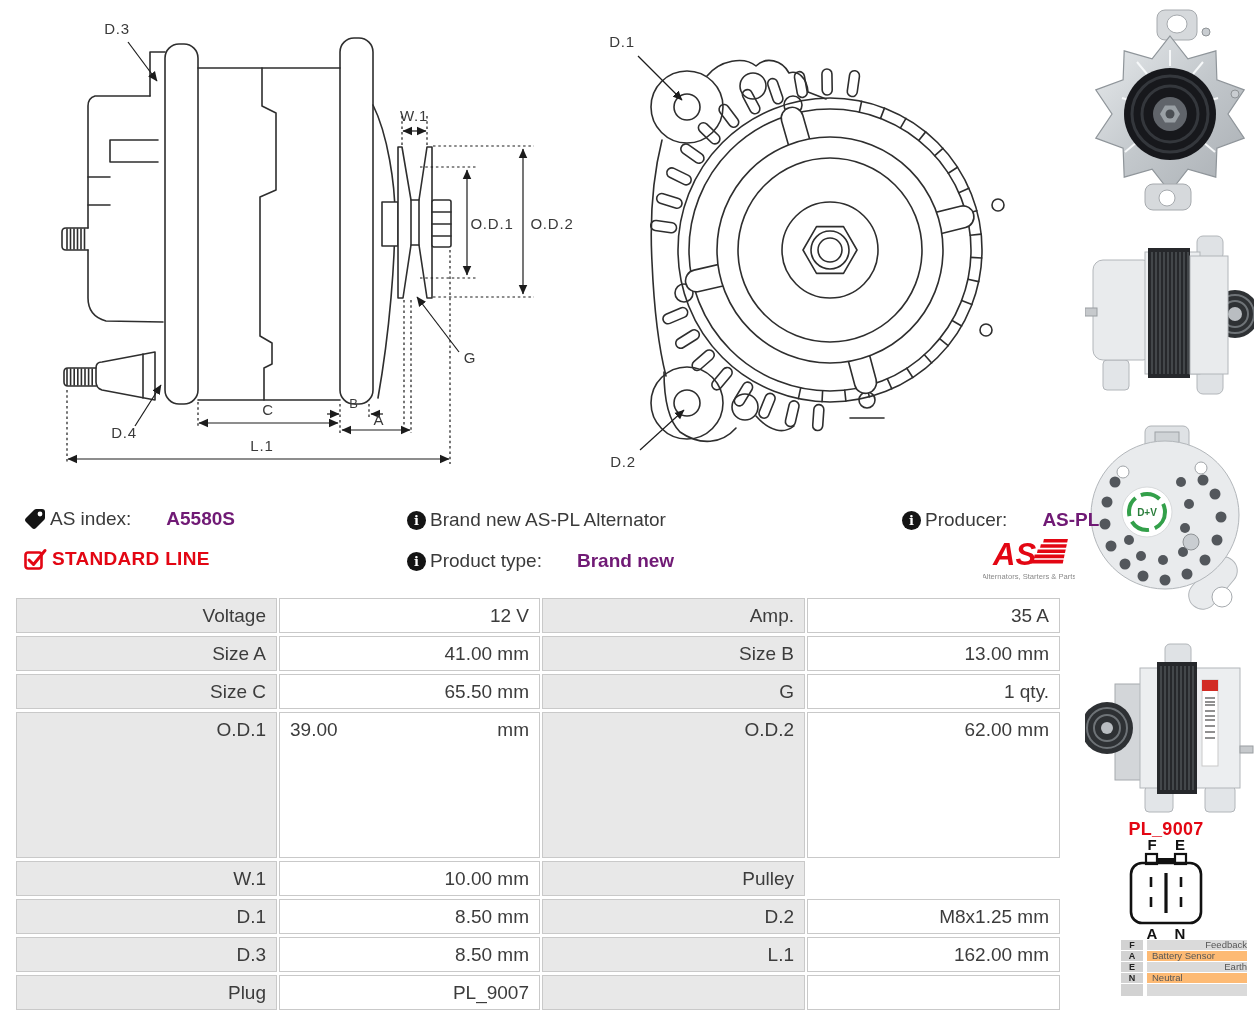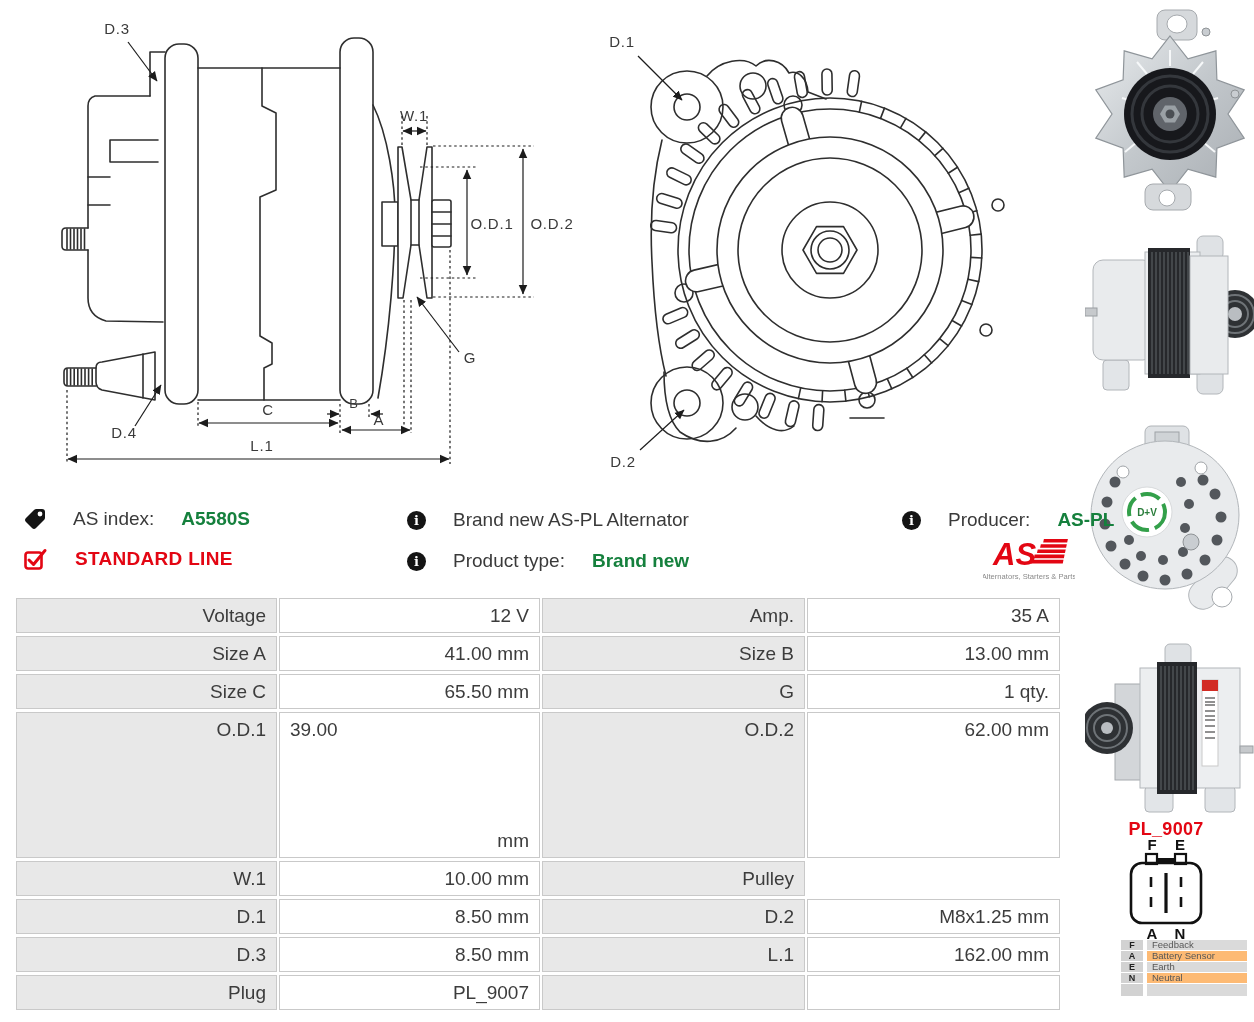--- a/index.html
+++ b/index.html
@@ -13,53 +13,53 @@
 
   
   .ln   { fill:none; stroke:#2e2e2e; stroke-width:1.6; stroke-linejoin:round; stroke-linecap:round; }
   .lnf  { fill:#fff; stroke:#2e2e2e; stroke-width:1.6; stroke-linejoin:round; }
   .dim  { fill:none; stroke:#1c1c1c; stroke-width:1.2; }
   .dot  { fill:none; stroke:#1c1c1c; stroke-width:1.2; stroke-dasharray:2.5 2.8; }
   .dtxt { font-size:15px; fill:#3a3a3a; letter-spacing:.8px; }
   .dtxt.sm { font-size:13px; }
 
   
-  .inforow { display:flex; align-items:center; gap:27px; font-size:19px; color:#3a3a3a; white-space:nowrap; }
-  .inforow b { color:#15803d; }
+  .inforow { display:flex; align-items:center; gap:4px; font-size:19px; color:#3a3a3a; white-space:nowrap; }
+  .inforow b { color:#701a75;margin-left:31px; }
   .info-ic {
     width:19px; height:19px; border-radius:50%; background:#141414; color:#fff;
     font-family:"DejaVu Serif", serif; font-weight:bold; font-size:13px;
     display:flex; align-items:center; justify-content:center; flex:0 0 auto;
   }
   .stdline { color:#e30613; font-weight:bold; letter-spacing:.3px; }
 
   
   .spec { position:absolute; left:16px; top:598px; width:1144px; }
   .srow { display:grid; grid-template-columns:261px 261px 263px 253px; column-gap:2px; margin-bottom:3px; }
   .cell {
     border:1px solid #c9c9c9; height:35px; line-height:33px;
     font-size:19px; padding:0 10px; text-align:right; overflow:hidden;
   }
   .lab { background:#e8e8e8; }
   .val { background:#ffffff; }
   .tall .cell { height:146px; }
   .cell.top { display:flex; justify-content:flex-end; align-items:flex-start; }
-  .tallVal { display:flex; flex-direction:column; justify-content:space-between; }
+  .tallVal { display:flex; flex-direction:row; justify-content:space-between; }
   .tallVal .tv-main { text-align:left; }
   .tallVal .tv-unit { text-align:right; }
 
   
   .plug-title { position:absolute; left:1100px; top:819px; width:132px; text-align:center;
                 font-size:18px; font-weight:bold; color:#e30613; letter-spacing:.3px; }
   .plug-legend { position:absolute; left:1121px; top:940px; width:126px; }
   .plrow { display:grid; grid-template-columns:22px 100px; column-gap:4px; margin-bottom:1px; }
   .plpin  { background:#d2d2d2; height:10px; line-height:10px; text-align:center;
             font-size:9px; font-weight:bold; color:#222; }
   .pldesc { height:10px; line-height:10px; font-size:9.5px; color:#565656; padding-left:5px; }
-  .plrow.g .pldesc { background:#dadada; }
+  .plrow.g .pldesc { background:#dadada;text-align:right; }
   .plrow.w .pldesc { background:#fdba74; }
 </style>
 </head>
 <body>
 
 <svg class="abs" style="left:0;top:0" width="575" height="480" viewBox="0 0 575 480">
   <defs>
     <marker id="ahS" markerWidth="9" markerHeight="9" viewBox="0 0 10 10" refX="8.5" refY="5" orient="auto-start-reverse">
       <path d="M0,1 L9,5 L0,9 Z" fill="#1c1c1c"></path>
     </marker>

